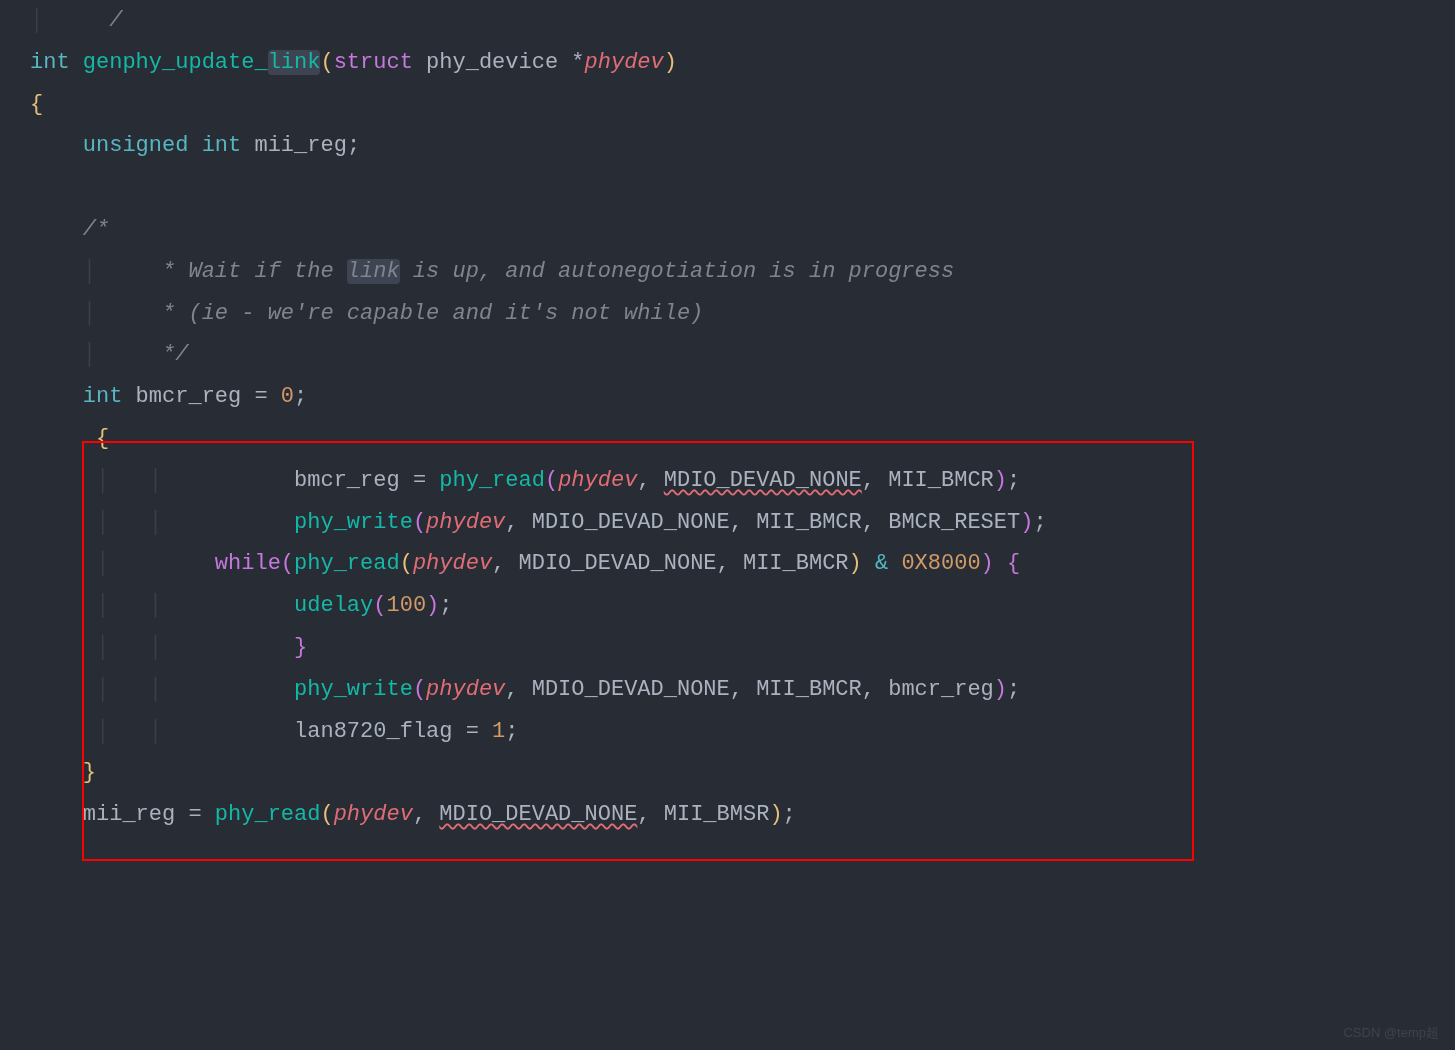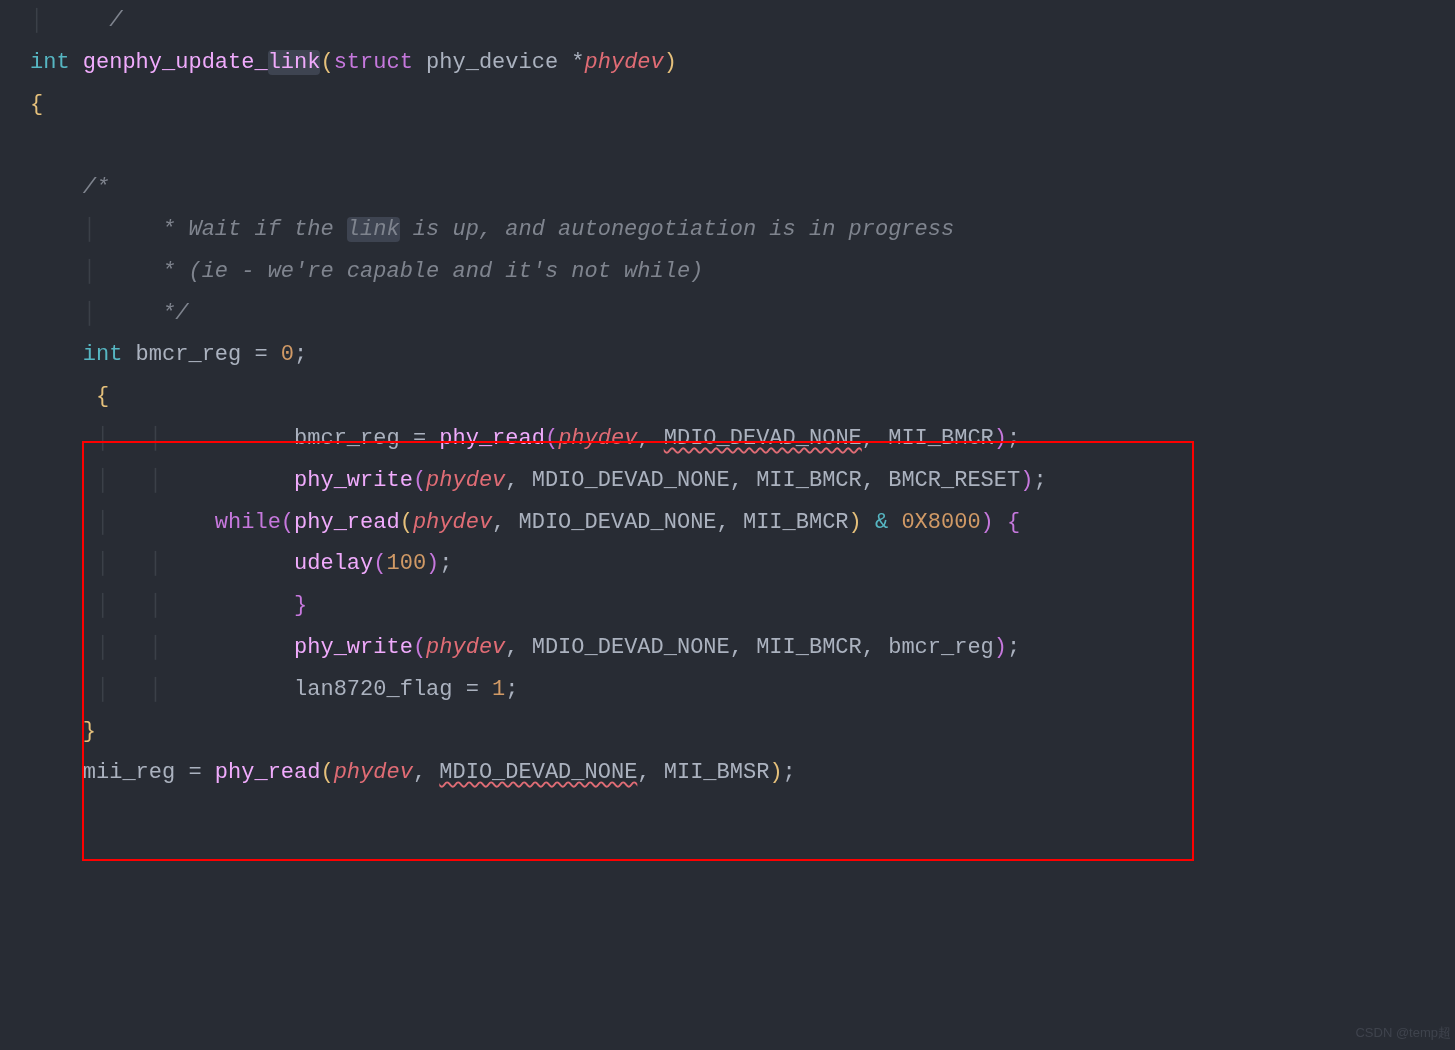--- a/index.html
+++ b/index.html
@@ -16,21 +16,21 @@
       overflow: hidden;
     }
     .editor {
       position: relative;
       padding-left: 30px;
       padding-top: 0;
     }
     .line { white-space: pre; display: block; position: relative; }
     .keyword { color: #c678dd; }
     .int-type { color: #56b6c2; }
-    .func { color: #f0abfc; }
+    .func { color: #14b8a6; }
     .struct-kw { color: #c678dd; }
     .param { color: #e06c75; font-style: italic; }
     .brace-y { color: #e5c07b; }
     .num { color: #d19a66; }
     .comment { color: #7f848e; font-style: italic; }
     .highlight { background: #3e4451; border-radius: 4px; }
     .white { color: #abb2bf; }
     .paren-y { color: #e5c07b; }
     .guide { color: #3b4048; }
     .squiggle {
@@ -42,40 +42,41 @@
       position: absolute;
       border: 2px solid #ff0000;
       left: 82px;
       top: 441px;
       width: 1112px;
       height: 420px;
       pointer-events: none;
     }
     .watermark {
       position: absolute;
-      right: 4px;
+      right: 16px;
       bottom: 4px;
       font-size: 13px;
       font-family: Arial, sans-serif;
       font-style: normal;
       color: #5a5f6b;
       opacity: 0.45;
     }
   </style>
 </head>
 <body>
 
 <div class="editor">
 
 <span class="line"><span class="guide">│  </span><span class="comment">   /</span></span>
 
 <span class="line"><span class="int-type">int</span><span class="func"> genphy_update_</span><span class="func highlight">link</span><span class="paren-y">(</span><span class="struct-kw">struct</span><span class="white"> phy_device </span><span class="white">*</span><span class="param">phydev</span><span class="paren-y">)</span></span>
 
 <span class="line"><span class="brace-y">{</span></span>
 
+<span class="line"><span>    </span><span class="int-type">unsigned int</span><span class="white"> mii_reg</span><span class="white">;</span></span>
 
 <span class="line"> </span>
 
 <span class="line"><span class="comment">    /*</span></span>
 
 <span class="line"><span class="comment"><span class="guide">    │</span><span>     * Wait if the </span><span class="highlight">link</span><span> is up, and autonegotiation is in progress</span></span></span>
 
 <span class="line"><span class="comment"><span class="guide">    │</span><span>     * (ie - we're capable and it's not while)</span></span></span>
 
 <span class="line"><span class="comment"><span class="guide">    │</span><span>     */</span></span></span>

